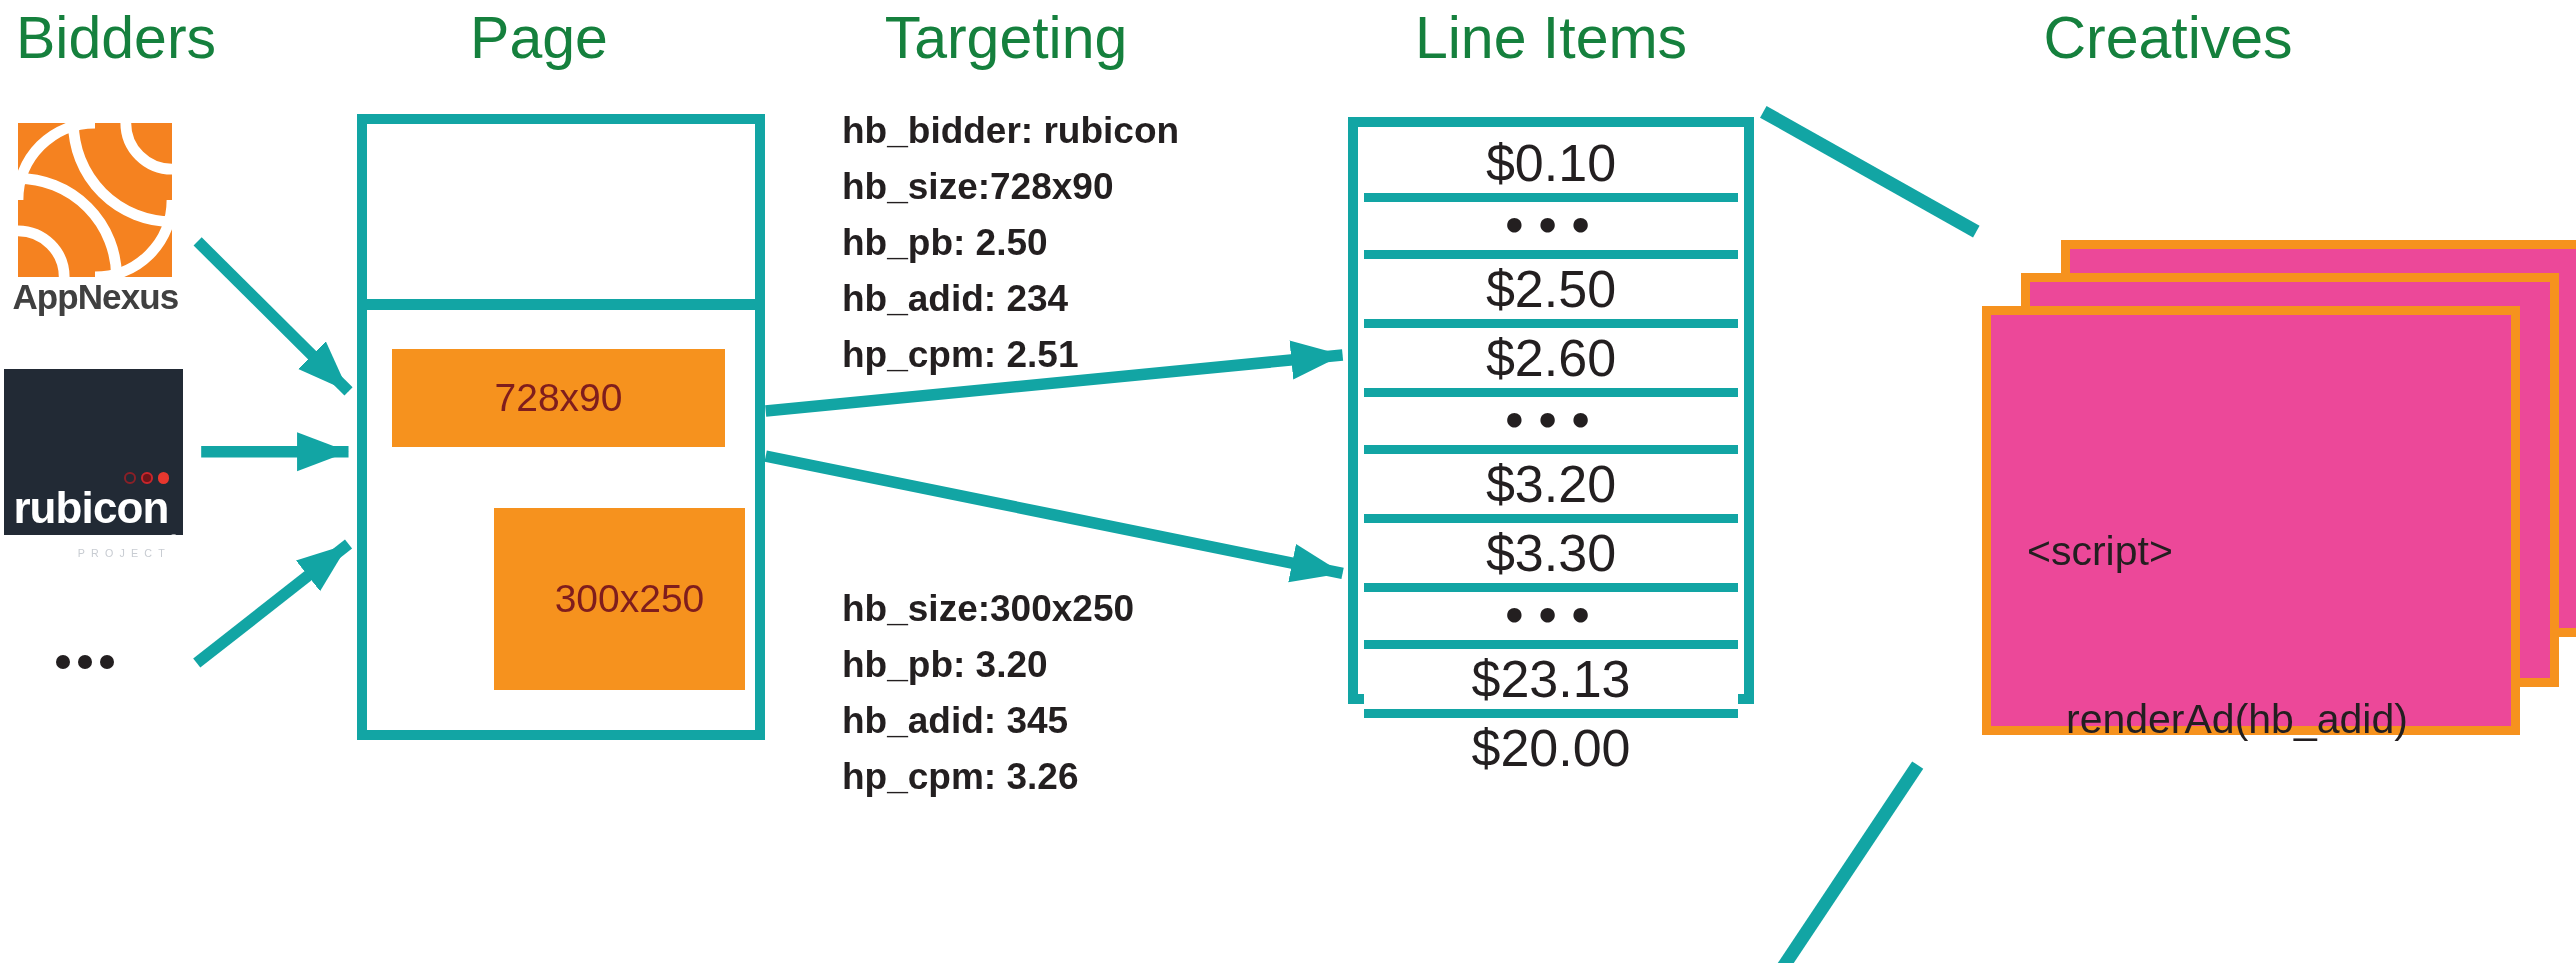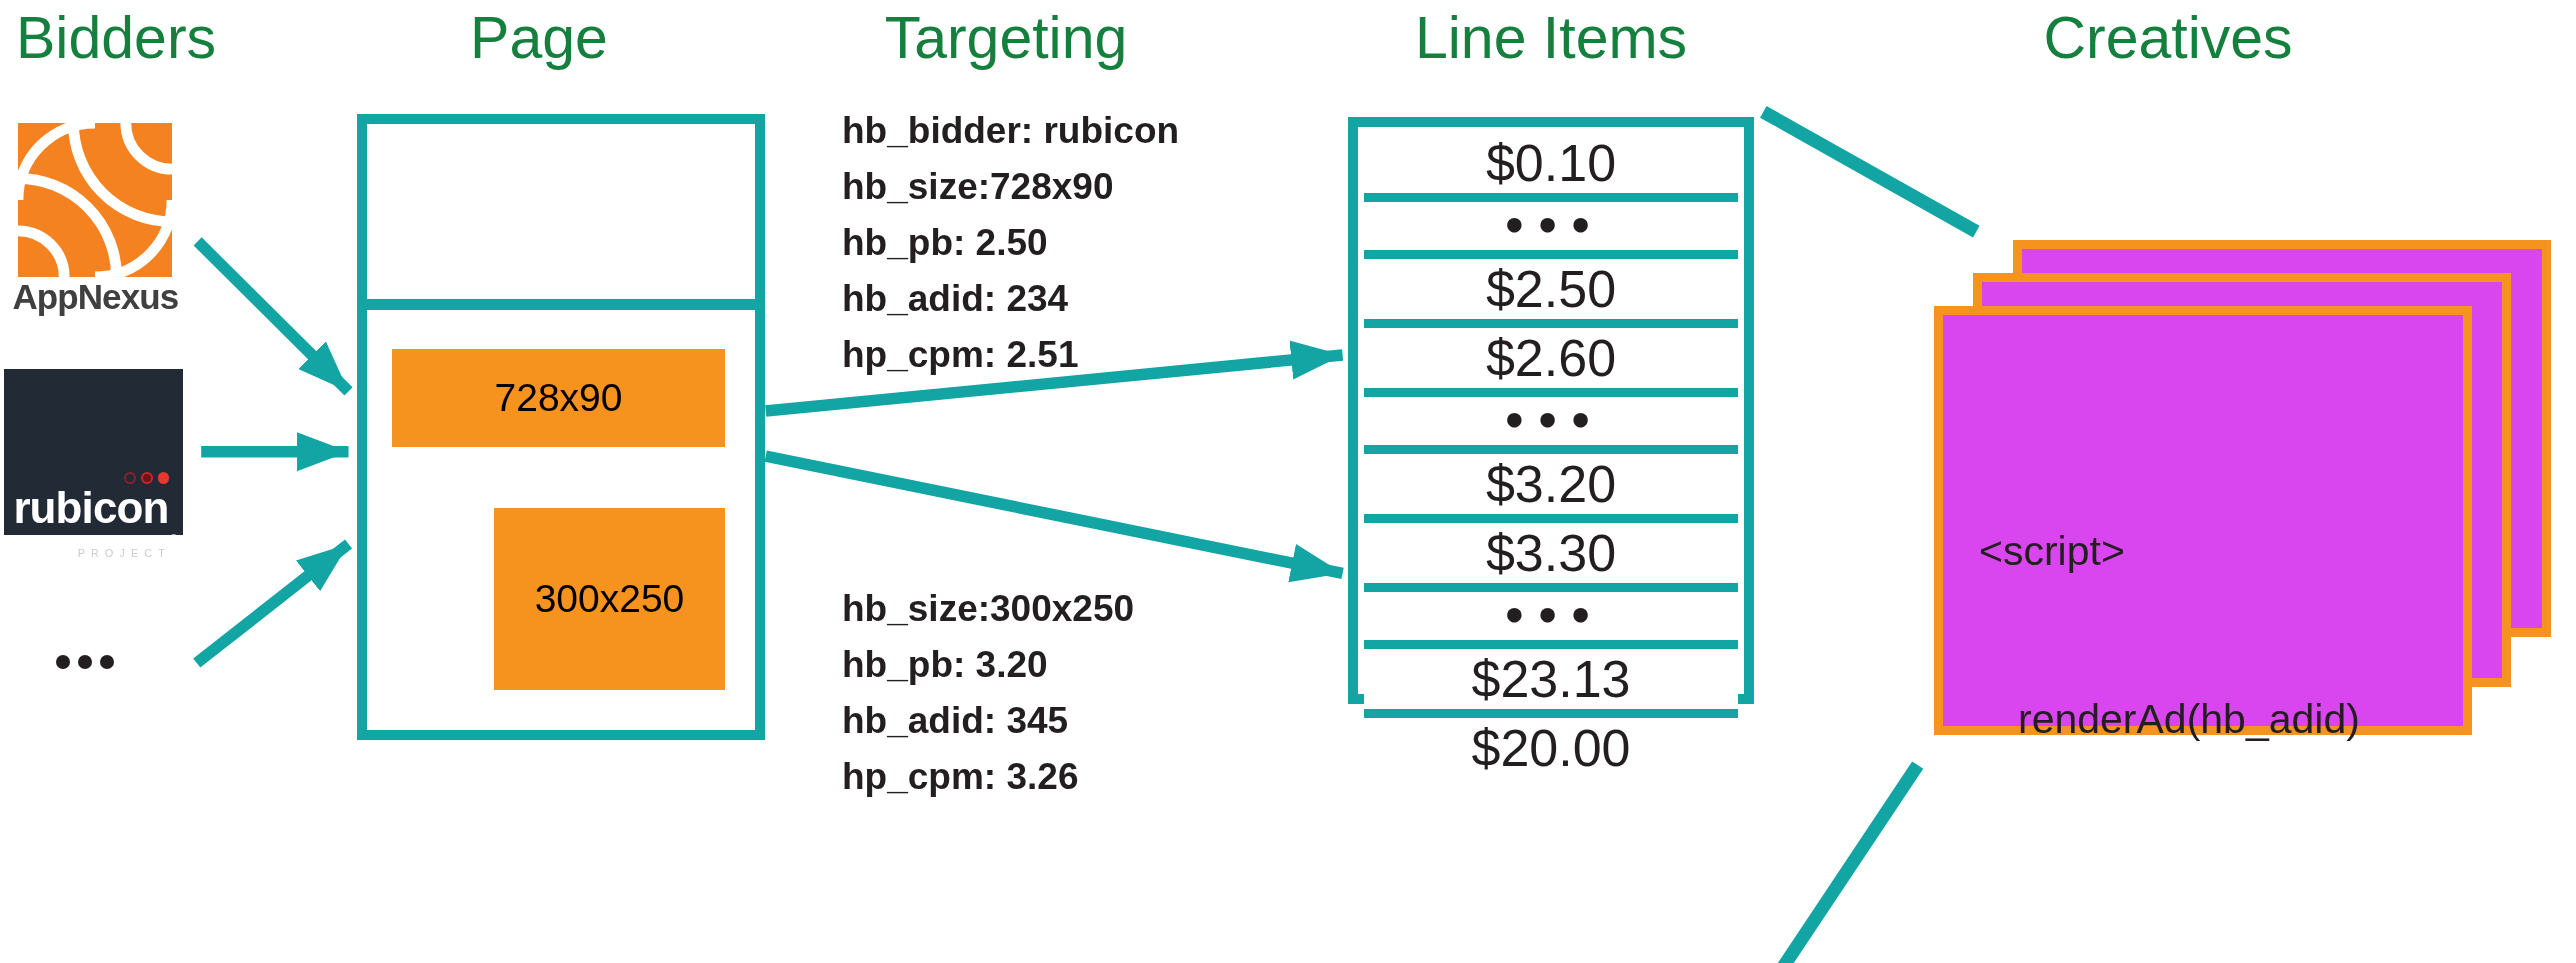--- a/index.html
+++ b/index.html
@@ -26,42 +26,42 @@
   .rubicon-reg{position:absolute;right:5.3px;top:163px;font-size:11.5px;color:#ffffff;}
   .rubicon-project{position:absolute;right:12.4px;top:178px;font-size:10.7px;font-weight:400;
     letter-spacing:6.2px;color:#c8ccd2;}
   .bidders-more{position:absolute;left:56px;top:655px;display:flex;gap:8px;}
   .bidders-more i{width:14px;height:14px;border-radius:50%;background:#231f20;display:block;}
 
   
   .page-box{position:absolute;left:357px;top:114px;width:408px;height:626px;
     border:10.7px solid #12a5a4;box-sizing:border-box;background:#fff;}
   .page-header-divider{position:absolute;left:0;top:175px;width:100%;height:10.7px;background:#12a5a4;}
-  .ad-slot{position:absolute;background:#f6921e;color:#000000;display:flex;
+  .ad-slot{position:absolute;background:#f6921e;color:#7f1d1d;display:flex;
     align-items:center;justify-content:center;font-size:39px;font-weight:400;}
   .slot-728{left:25px;top:225px;width:333px;height:98px;}
-  .slot-300{left:127px;top:384px;width:231px;height:182px;}
+  .slot-300{left:127px;top:384px;width:231px;height:182px;padding-left:20px;}
 
   
   .targeting-block{position:absolute;left:842px;font-size:37px;font-weight:700;
     color:#231f20;line-height:56px;white-space:nowrap;}
   .tb1{top:103px;}
   .tb2{top:581px;}
 
   
   .li-table{position:absolute;left:1348px;top:117px;width:406px;height:587px;
     border:10.7px solid #12a5a4;box-sizing:border-box;background:#fff;
     padding:6.2px;display:flex;flex-direction:column;}
   .li-row{flex:1;display:flex;align-items:center;justify-content:center;
     font-size:52px;font-weight:400;color:#231f20;background:#fff;}
   .li-row + .li-row{border-top:9.8px solid #12a5a4;}
   .li-row.dots{font-family:"DejaVu Sans",sans-serif;font-size:41px;font-weight:700;letter-spacing:7px;}
 
   
-  .creative-card{position:absolute;border:9.8px solid #f6921e;box-sizing:border-box;background:#d946ef;}
+  .creative-card{position:absolute;border:9.8px solid #f6921e;box-sizing:border-box;background:#ec4899;margin-left:48px;}
   .card-back{left:2013px;top:240px;width:538px;height:397px;z-index:1;}
   .card-middle{left:1973px;top:273px;width:538px;height:414px;z-index:2;}
   .card-front{left:1934px;top:306px;width:538px;height:429px;z-index:3;}
   .script-text{position:absolute;left:36px;top:96px;font-size:41px;font-weight:400;
     color:#231f20;line-height:56px;white-space:pre;}
   .script-text .indent{padding-left:39px;}
 
   .connector-layer{position:absolute;left:0;top:0;z-index:4;pointer-events:none;}
 </style>
 </head>

